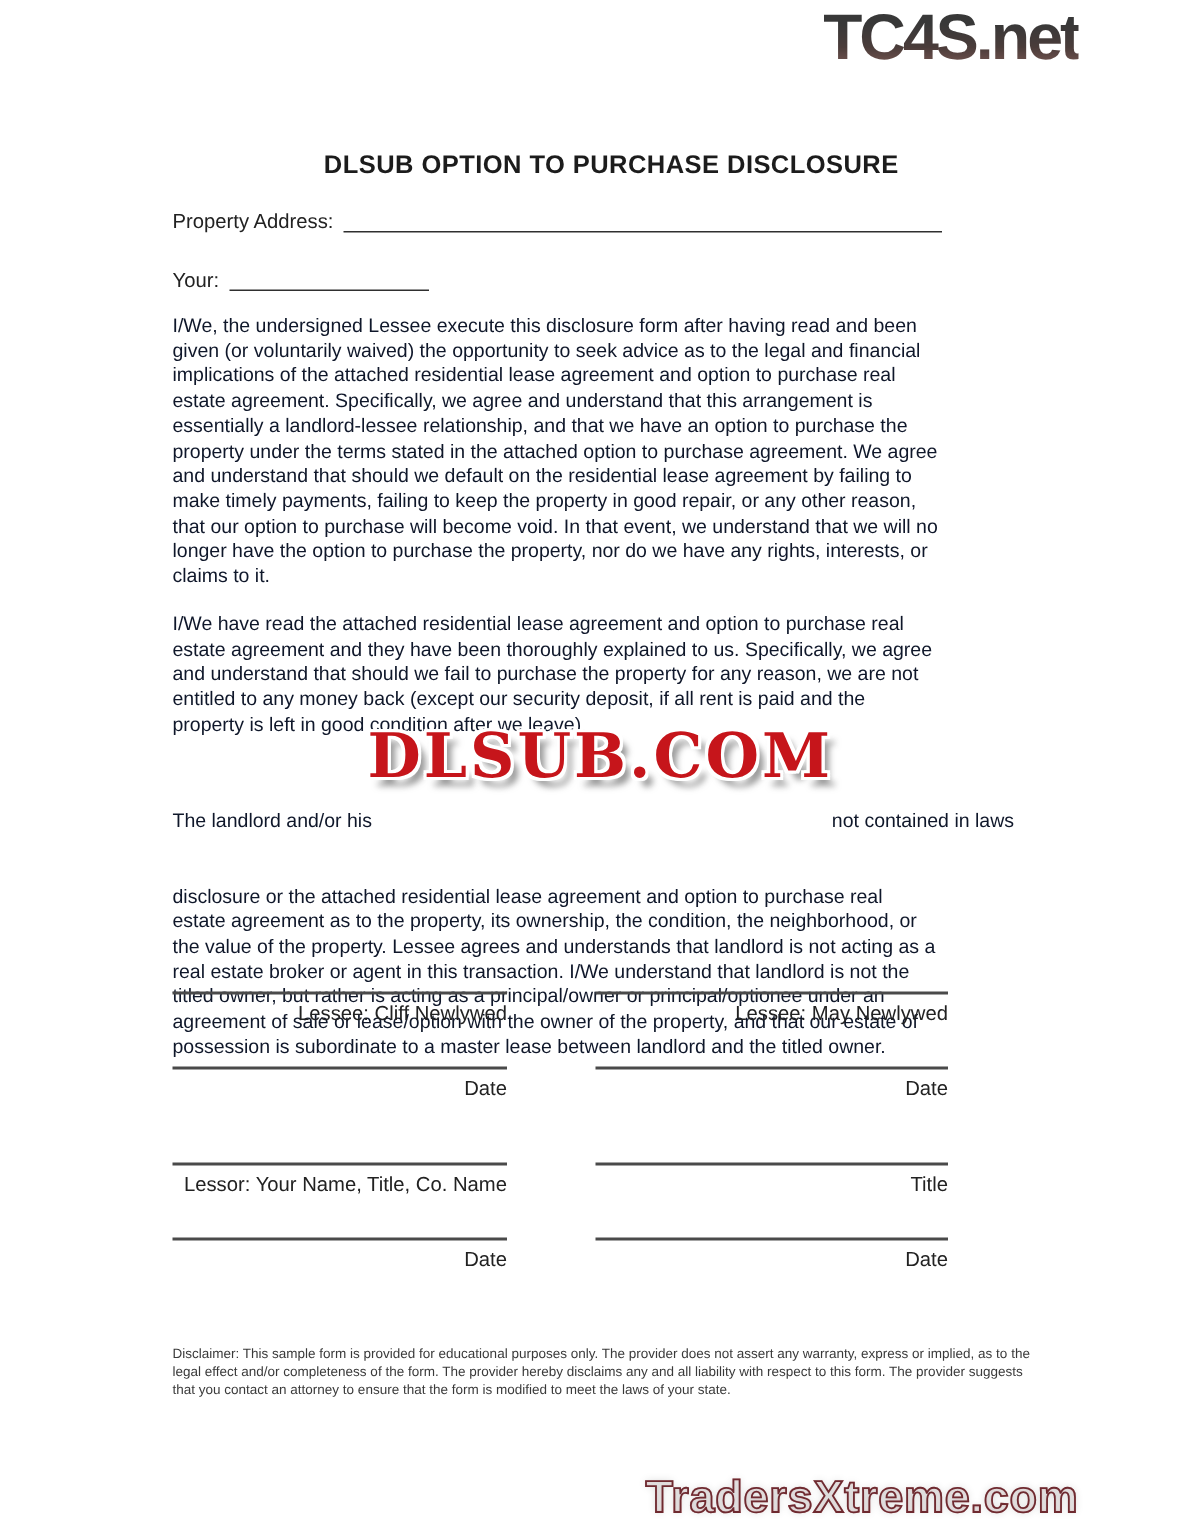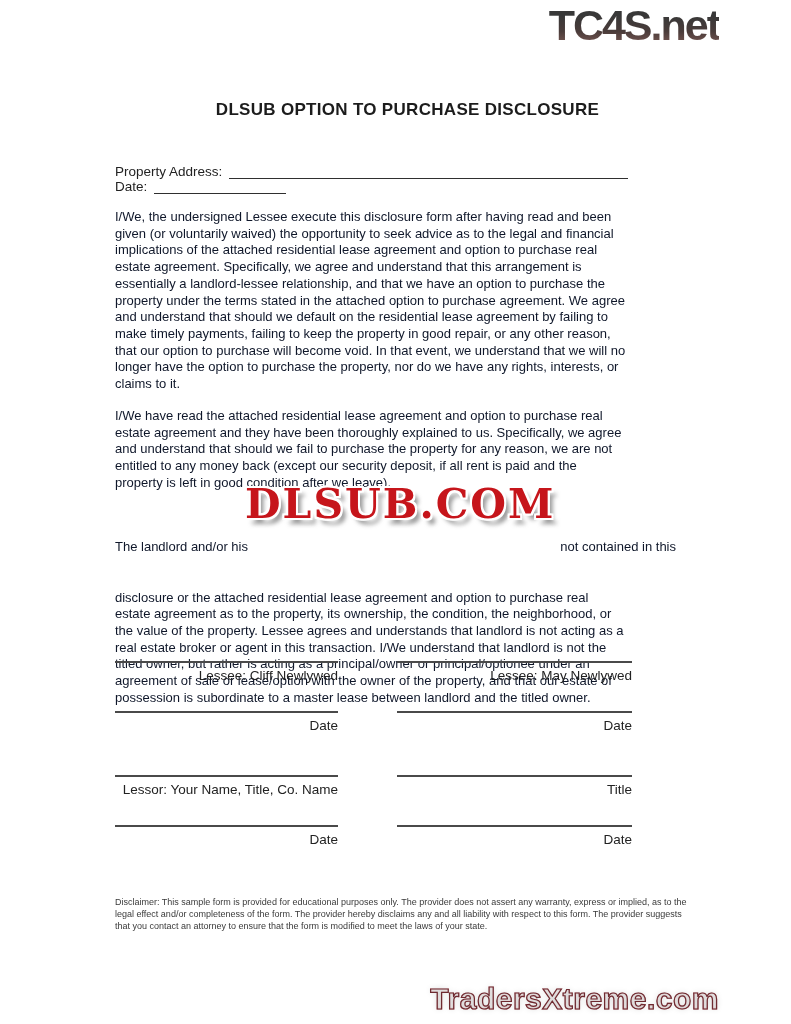--- a/index.html
+++ b/index.html
@@ -30,21 +30,21 @@
 
   
   .field-row{
     position:absolute;left:115px;display:flex;align-items:flex-end;
     font-size:13.5px;color:#222;
   }
   .field-row .blank{
     flex:1;height:16px;margin-left:7px;
     border-bottom:1.6px solid #2f2f2f;
   }
-  .row-property{top:162px;width:513px;}
+  .row-property{top:138px;width:513px;}
   .row-date{top:177px;width:171px;}
 
   
   .para{
     position:absolute;left:115px;width:561px;
     font-size:13px;line-height:16.7px;color:#0f172a;
     white-space:pre;
   }
   .para-1{top:209px;}
   .para-2{top:408px;}
@@ -106,21 +106,21 @@
   <div class="logo-tc4s">TC4S.net</div>
 
   <div class="doc-title">DLSUB OPTION TO PURCHASE DISCLOSURE</div>
 
   <div class="field-row row-property">
     <span>Property Address:</span>
     <span class="blank"></span>
   </div>
 
   <div class="field-row row-date">
-    <span>Date:</span>
+    <span>Your:</span>
     <span class="blank"></span>
   </div>
 
   <div class="para para-1">I/We, the undersigned Lessee execute this disclosure form after having read and been
 given (or voluntarily waived) the opportunity to seek advice as to the legal and financial
 implications of the attached residential lease agreement and option to purchase real
 estate agreement. Specifically, we agree and understand that this arrangement is
 essentially a landlord-lessee relationship, and that we have an option to purchase the
 property under the terms stated in the attached option to purchase agreement. We agree
 and understand that should we default on the residential lease agreement by failing to
@@ -131,21 +131,21 @@
 
   <div class="para para-2">I/We have read the attached residential lease agreement and option to purchase real
 estate agreement and they have been thoroughly explained to us. Specifically, we agree
 and understand that should we fail to purchase the property for any reason, we are not
 entitled to any money back (except our security deposit, if all rent is paid and the
 property is left in good condition after we leave).</div>
 
   <div class="para para-3">
     <div class="p3-line1">
       <span>The landlord and/or his</span>
-      <span>not contained in this</span>
+      <span>not contained in laws</span>
     </div>
     <div>disclosure or the attached residential lease agreement and option to purchase real
 estate agreement as to the property, its ownership, the condition, the neighborhood, or
 the value of the property. Lessee agrees and understands that landlord is not acting as a
 real estate broker or agent in this transaction. I/We understand that landlord is not the
 titled owner, but rather is acting as a principal/owner or principal/optionee under an
 agreement of sale or lease/option with the owner of the property, and that our estate of
 possession is subordinate to a master lease between landlord and the titled owner.</div>
   </div>
 

